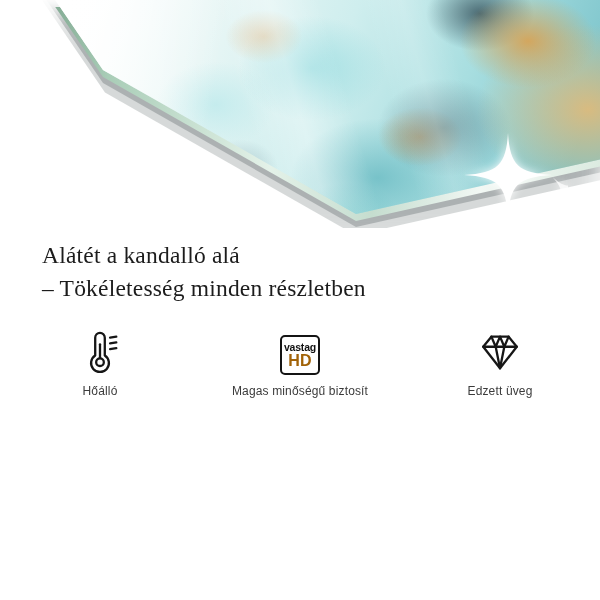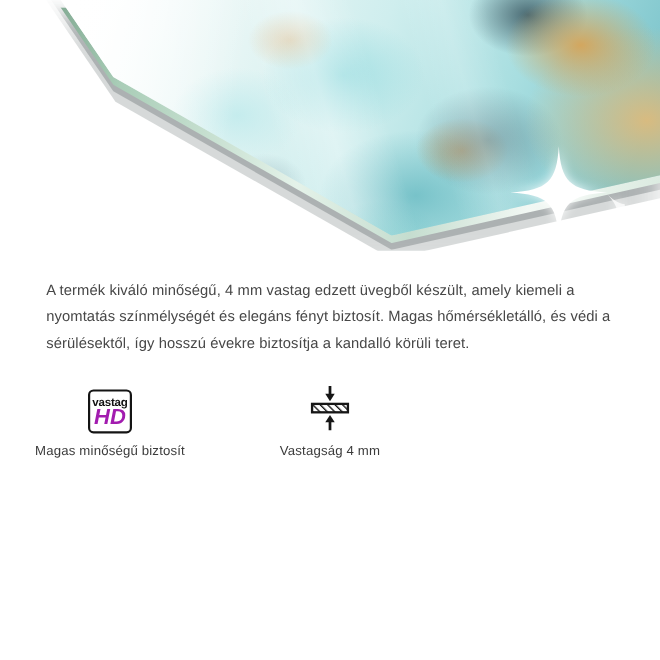--- a/index.html
+++ b/index.html
@@ -47,73 +47,82 @@
   
   .features { margin-top: 20px; display: grid; grid-template-columns: repeat(3, 1fr);
     row-gap: 16px; width: 600px; }
   .feature { display: flex; flex-direction: column; align-items: center; }
   .icon-wrap { height: 50px; display: flex; align-items: flex-end; justify-content: center; }
   .feature-label { margin-top: 9px; font-size: 12px; color: #3b3b3b; letter-spacing: 0.15px; }
   .icon-stroke { stroke: #161616; fill: none; stroke-width: 2.4; stroke-linecap: round; stroke-linejoin: round; }
   .uhd-box { width: 40px; height: 40px; border: 2.6px solid #141414; border-radius: 5px;
     display: flex; flex-direction: column; align-items: center; justify-content: center; background: #fff; }
   .uhd-top { font-size: 10.5px; font-weight: 700; line-height: 10px; color: #111; letter-spacing: -0.2px; }
-  .uhd-bottom { font-size: 20px; font-weight: 700; line-height: 17px; color: #a21caf; letter-spacing: 0.2px; font-style: italic; }
+  .uhd-bottom { font-size: 16px; font-weight: 700; line-height: 17px; color: #a16207; letter-spacing: 0.2px; }
 </style>
 </head>
 <body>
 
 <div>
 
   <div class="hero">
     <div class="layer glass-shadow-soft"></div>
     <div class="layer glass-shadow"></div>
     <div class="layer glass-edge"></div>
     <div class="layer glass-panel"></div>
     <div class="layer glass-sheen"></div>
     <svg class="sparkle" viewBox="0 0 120 120">
       <path fill="#ffffff" d="M60 18 C62 50 70 58 104 60 C70 62 62 70 60 102 C58 70 50 62 16 60 C50 58 58 50 60 18 Z"></path>
       <path fill="#ffffff" opacity="0.75" transform="rotate(45 60 60) scale(0.5) translate(60 60)" d="M60 18 C62 50 70 58 104 60 C70 62 62 70 60 102 C58 70 50 62 16 60 C50 58 58 50 60 18 Z" transform-origin="60 60"></path>
       <circle cx="60" cy="60" r="3.2" fill="#ffffff"></circle>
     </svg>
   </div>
 
   <div class="content">
-    <p class="desc">A termék kiváló minőségű, 4 mm vastag edzett üvegből készült, amely kiemeli a nyomtatás színmélységét és elegáns fényt biztosít. Magas hőmérsékletálló, és védi a sérülésektől, így hosszú évekre biztosítja a kandalló körüli teret.</p>
+    <h1 class="title">
+      <span>Alátét a kandalló alá</span><br>
+      <span>– Tökéletesség minden részletben</span>
+    </h1>
   </div>
 
   <div class="features">
 
+    <div class="feature">
+      <div class="icon-wrap">
+        <svg width="46" height="46" viewBox="0 0 48 48">
+          <path class="icon-stroke" d="M29 27.7 V9 a5 5 0 0 0 -10 0 v18.7 a9.3 9.3 0 1 0 10 0 Z"></path>
+          <circle class="icon-stroke" cx="24" cy="34.6" r="4"></circle>
+          <line class="icon-stroke" x1="24" y1="16" x2="24" y2="30.4"></line>
+          <line class="icon-stroke" x1="34.5" y1="9" x2="41" y2="8" stroke-width="2.2"></line>
+          <line class="icon-stroke" x1="34.5" y1="15" x2="41" y2="14" stroke-width="2.2"></line>
+          <line class="icon-stroke" x1="34.5" y1="21" x2="41" y2="20" stroke-width="2.2"></line>
+        </svg>
+      </div>
+      <div class="feature-label">Hőálló</div>
+    </div>
 
     <div class="feature">
       <div class="icon-wrap">
         <div class="uhd-box">
           <span class="uhd-top">vastag</span>
           <span class="uhd-bottom">HD</span>
         </div>
       </div>
       <div class="feature-label">Magas minőségű biztosít</div>
     </div>
 
 
-
-
     <div class="feature">
       <div class="icon-wrap">
         <svg width="46" height="46" viewBox="0 0 48 48">
-          <defs>
-            <pattern id="hatch" width="5" height="5" patternUnits="userSpaceOnUse" patternTransform="rotate(-45)">
-              <rect width="5" height="5" fill="#ffffff"></rect>
-              <line x1="0" y1="0" x2="0" y2="5" stroke="#161616" stroke-width="2.6"></line>
-            </pattern>
-          </defs>
-          <rect x="7" y="20" width="34" height="8" fill="url(#hatch)" stroke="#161616" stroke-width="2.2"></rect>
-          <line x1="24" y1="3" x2="24" y2="11" stroke="#161616" stroke-width="2.6"></line>
-          <polygon points="24,17.5 19.5,10.5 28.5,10.5" fill="#161616"></polygon>
-          <line x1="24" y1="45" x2="24" y2="37" stroke="#161616" stroke-width="2.6"></line>
-          <polygon points="24,30.5 19.5,37.5 28.5,37.5" fill="#161616"></polygon>
+          <path class="icon-stroke" stroke-width="2.2" d="M15 8 H33 L41.5 18.5 L24 41 L6.5 18.5 Z"></path>
+          <path class="icon-stroke" stroke-width="2.2" d="M6.5 18.5 H41.5"></path>
+          <path class="icon-stroke" stroke-width="2.2" d="M15 8 L19.5 18.5 L24 8 L28.5 18.5 L33 8"></path>
+          <path class="icon-stroke" stroke-width="2.2" d="M19.5 18.5 L24 41 L28.5 18.5"></path>
         </svg>
       </div>
-      <div class="feature-label">Vastagság 4 mm</div>
+      <div class="feature-label">Edzett üveg</div>
     </div>
+
+
 
   </div>
 </div>
 
 </body></html>

